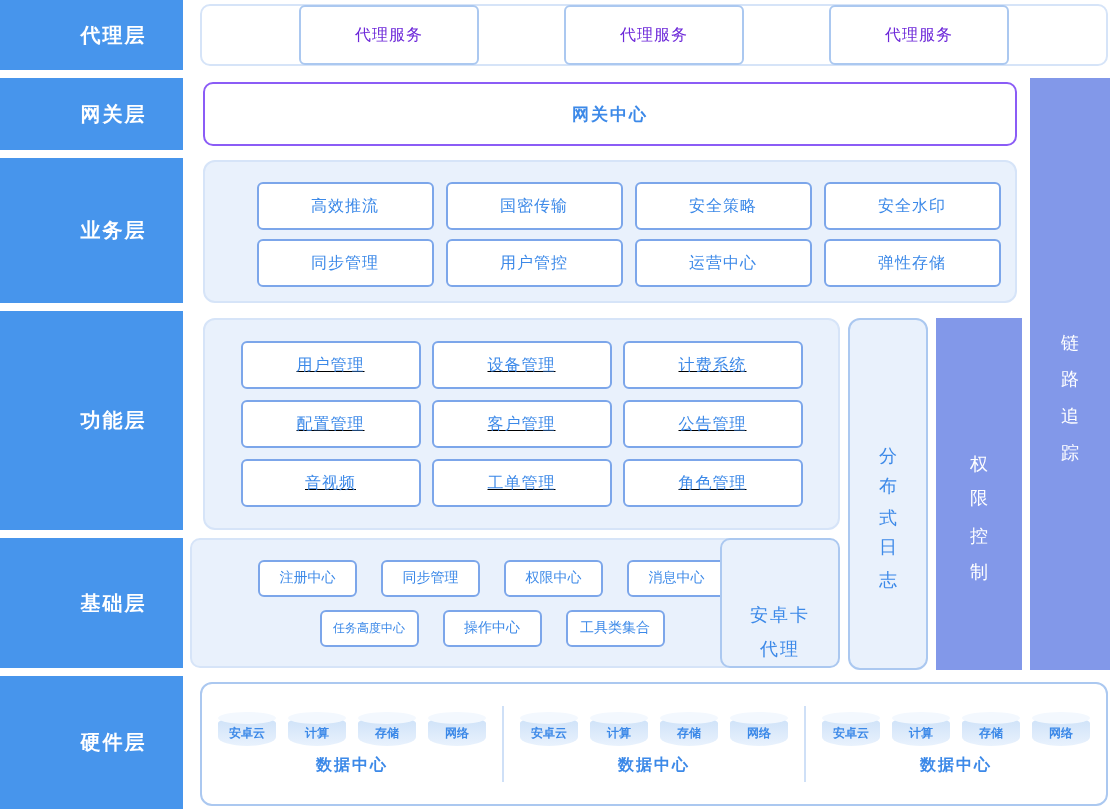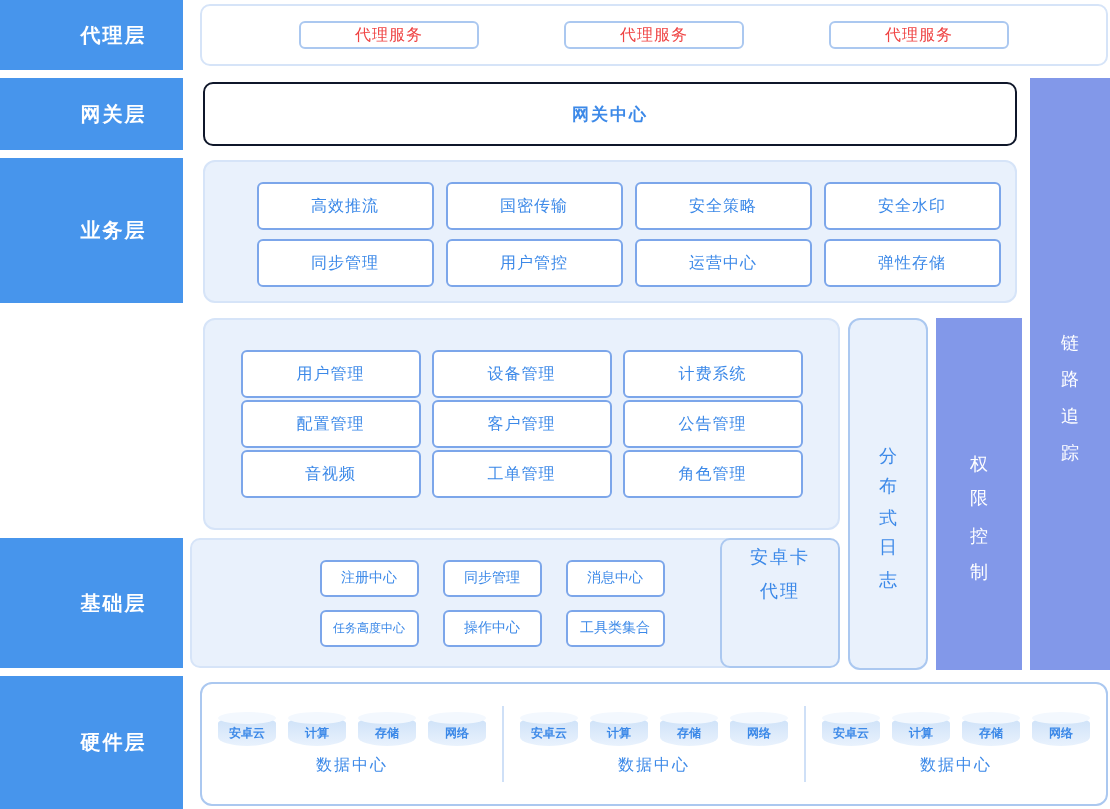--- a/index.html
+++ b/index.html
@@ -17,40 +17,40 @@
   .s1{top:0;height:70px} .s2{top:78px;height:72px} .s3{top:158px;height:145px}
   .s4{top:311px;height:219px} .s5{top:538px;height:130px} .s6{top:676px;height:133px}
 
   
   .proxy-row {
     position:absolute; left:200px; top:4px; width:908px; height:62px;
     background:#ffffff; border:2px solid #d6e4f8; border-radius:10px;
     display:flex; align-items:center; justify-content:center; gap:85px;
   }
   .proxy-box {
-    width:180px; height:28px; background:#ffffff; border:2px solid #abc8f0;
-    border-radius:6px; color:#ef4444; font-size:16px; font-weight:500;
+    width:180px; height:60px; background:#ffffff; border:2px solid #abc8f0;
+    border-radius:6px; color:#6d28d9; font-size:16px; font-weight:500;
     display:flex; align-items:center; justify-content:center; letter-spacing:1px;
   }
 
   
   .gateway-box {
     position:absolute; left:203px; top:82px; width:814px; height:64px;
-    background:#ffffff; border:2px solid #0f172a; border-radius:10px;
+    background:#ffffff; border:2px solid #8b5cf6; border-radius:10px;
     display:flex; align-items:center; justify-content:center;
     color:#3c89e8; font-size:17px; font-weight:600; letter-spacing:2px;text-align:right;
   }
 
   
   .panel {
     position:absolute; background:#e9f1fc; border:2px solid #d6e4f8;
     display:flex; flex-direction:column; align-items:center; justify-content:center;
   }
   .biz-panel { left:203px; top:160px; width:814px; height:143px; gap:9px; border-radius:12px; padding-top:6px; }
-  .func-panel { left:203px; top:318px; width:637px; height:212px; gap:2px; border-radius:12px; }
+  .func-panel { left:203px; top:318px; width:637px; height:212px; gap:11px; border-radius:12px;text-decoration:underline; }
   .base-panel { left:190px; top:538px; width:604px; height:130px; gap:13px; border-radius:10px; }
   .row-flex { display:flex; justify-content:center; }
   .biz-panel .row-flex { gap:12px;padding-left:37px; }
   .func-panel .row-flex { gap:11px; }
   .base-panel .row-flex { gap:24px; }
 
   
   .wbox {
     background:#ffffff; border:2px solid #7ca6ea; border-radius:6px;
     color:#3c89e8; font-weight:500; letter-spacing:1px;
@@ -58,21 +58,21 @@
   }
   .biz-box { width:177px; height:48px; font-size:16px; }
   .func-box { width:180px; height:48px; font-size:16px; }
   .base-box { width:99px; height:37px; font-size:14px; letter-spacing:0; }
   .base-box.small { font-size:12px; }
 
   
   .agent-box {
     position:absolute; left:720px; top:538px; width:120px; height:130px;
     background:#e9f1fc; border:2px solid #abc8f0; border-radius:10px;
-    display:flex; align-items:flex-start; justify-content:center;
+    display:flex; align-items:flex-end; justify-content:center;
   }
   .agent-box span {
     display:block; width:66px; text-align:center; word-break:break-all;
     color:#3c89e8; font-size:18px; font-weight:500; line-height:1.9; letter-spacing:2px;
   }
 
   
   .vcol { position:absolute; display:flex; align-items:center; justify-content:center; }
   .vcol span {
     writing-mode:vertical-lr; text-orientation:upright;
@@ -99,35 +99,38 @@
     border-radius:29px 29px 29px 29px / 6px 6px 9px 9px;
   }
   .cyl-top {
     position:absolute; left:0; top:0; width:100%; height:12px;
     background:#f3f8fe; border-radius:50%;
   }
   .cyl-label {
     position:absolute; left:0; right:0; top:13px; text-align:center;
     color:#3c89e8; font-size:12px; font-weight:bold;
   }
-  .hw-label { color:#3c89e8; font-size:16px; font-weight:normal; letter-spacing:2px; }
+  .hw-label { color:#3c89e8; font-size:16px; font-weight:bold; letter-spacing:2px; }
 </style>
 </head>
 <body>
 
 <div class="stage">
 
   <div class="side s1">
       <span>代理层</span>
     </div>
   <div class="side s2">
       <span>网关层</span>
     </div>
   <div class="side s3">
       <span>业务层</span>
+    </div>
+  <div class="side s4">
+      <span>功能层</span>
     </div>
   <div class="side s5">
       <span>基础层</span>
     </div>
   <div class="side s6">
       <span>硬件层</span>
     </div>
 
   <div class="proxy-row">
     <div class="proxy-box">代理服务</div>
@@ -167,20 +170,21 @@
       <div class="wbox func-box">音视频</div>
       <div class="wbox func-box">工单管理</div>
       <div class="wbox func-box">角色管理</div>
     </div>
   </div>
 
   <div class="panel base-panel">
     <div class="row-flex">
       <div class="wbox base-box">注册中心</div>
       <div class="wbox base-box">同步管理</div>
+      <div class="wbox base-box">权限中心</div>
       <div class="wbox base-box">消息中心</div>
     </div>
     <div class="row-flex">
       <div class="wbox base-box small">任务高度中心</div>
       <div class="wbox base-box">操作中心</div>
       <div class="wbox base-box">工具类集合</div>
     </div>
   </div>
 
   <div class="agent-box">

